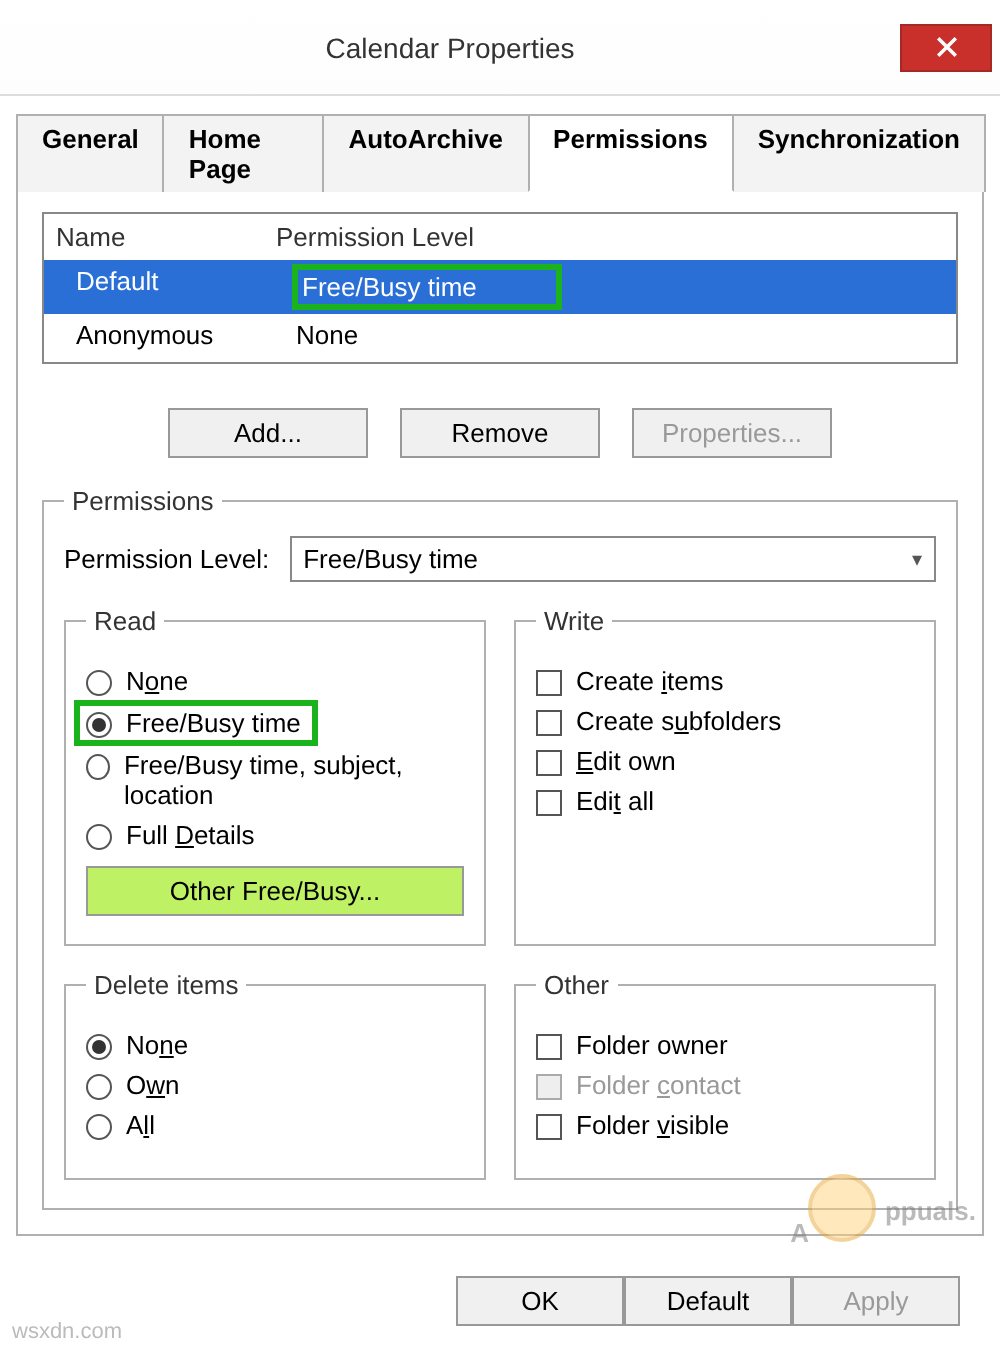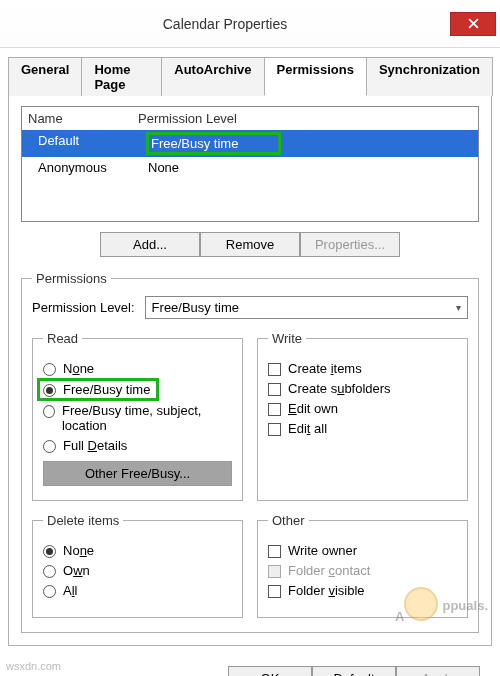--- a/index.html
+++ b/index.html
@@ -4,45 +4,45 @@
 <style>
   * { box-sizing: border-box; font-family: "Segoe UI", Tahoma, sans-serif; font-size: 13px; }
   body { margin: 0; background: #fff; width: 500px; height: 676px; }
   .titlebar { height: 48px; background: linear-gradient(#fff,#fdfdfd); display: flex; align-items: center; border-bottom: 1px solid #dcdcdc; }
   .title { flex: 1; text-align: center; color: #333; font-size: 14px; }
   .win-close { width: 46px; height: 24px; background: #c9302c; color: #fff; display:flex; align-items:center; justify-content:center; margin-right:4px; border:1px solid #a52824;}
   .tabstrip { display:flex; margin: 8px 8px 0 8px; }
   .tab { padding: 4px 12px; border:1px solid #b0b0b0; background:#f3f3f3; margin-right:-1px; border-bottom:none; position:relative; top:1px;font-weight:bold;}
   .tab.active { background:#fff; border-bottom:1px solid #fff; z-index:2;}
   .panel { margin:0 8px 8px 8px; border:1px solid #b0b0b0; padding:10px 12px 12px 12px; background:#fff;}
-  .listbox { border:1px solid #888; height:116px; overflow:hidden; background:#fff;}
+  .listbox { border:1px solid #888; height:76px; overflow:hidden; background:#fff;}
   .list-head { display:flex; padding:4px 6px; color:#333;}
   .col-name { width:110px;}
   .col-level { flex:1;}
   .list-row { display:flex; padding:3px 16px;}
   .list-row.selected { background:#2a6fd6; color:#fff;}
   .hl-green { border:3px solid #1bb31b; display:inline-block; padding:1px 40px 1px 2px; margin:-1px -2px;}
-  .btnrow { display:flex; justify-content:center; gap:0; margin-top:10px;}
+  .btnrow { display:flex; justify-content:center; gap:16px; margin-top:22px;}
   .btn { min-width:100px; padding:4px 12px; background:#f0f0f0; border:1px solid #999; text-align:center;}
   .btn.disabled { color:#999; }
   fieldset { border:1px solid #b0b0b0; margin:14px 0 0 0; padding:10px 10px 14px 10px;}
   legend { padding:0 4px; color:#333;}
   .permrow { display:flex; align-items:center; gap:10px; }
   .combo { flex:1; display:flex; align-items:center; justify-content:space-between; border:1px solid #888; padding:3px 6px; background:#fff;}
   .combo .chev { font-size:10px; color:#555;}
   .two-col { display:flex; gap:14px; margin-top:12px;}
   .two-col fieldset { flex:1; margin:0;}
   .opt { display:flex; align-items:flex-start; gap:7px; margin:5px 0;}
   .radio { width:13px; height:13px; border:1px solid #555; border-radius:50%; background:#fff; display:inline-flex; align-items:center; justify-content:center; margin-top:2px;}
   .radio.checked::after { content:""; width:7px; height:7px; background:#333; border-radius:50%;}
   .chk { width:13px; height:13px; border:1px solid #555; background:#fff; margin-top:2px;}
   .chk.disabled { background:#eee; border-color:#aaa;}
   .opt .u { text-decoration: underline; }
   .hl-box { border:3px solid #1bb31b; padding:1px 6px 1px 3px; margin:-3px -6px -3px -6px; display:inline-flex; align-items:center; gap:7px;}
-  .small-btn { margin-top:8px; padding:4px 10px; border:1px solid #999; background:#a3a3a3; text-align:center;}
+  .small-btn { margin-top:8px; padding:4px 10px; border:1px solid #999; background:#bef264; text-align:center;}
   .dlg-btns { display:flex; justify-content:flex-end; padding:12px 20px 20px 0;}
   .watermark { position:absolute; right:12px; bottom:52px; font-weight:bold; color:#777; opacity:.5; font-size:24px; pointer-events:none; display:flex; align-items:center; gap:4px;}
   .avatar { width:34px; height:34px; background:#ffd27a; border-radius:50%; border:2px solid #e8a93c; display:inline-block;}
   .credit { position:absolute; left:6px; bottom:4px; font-size:11px; color:#bbb;}
 </style>
 </head>
 <body>
 
 <div class="titlebar">
   <div class="title">Calendar Properties</div>
@@ -154,21 +154,21 @@
         <div class="opt">
           <span class="radio"></span>
           <span>A<span class="u">l</span>l</span>
         </div>
       </fieldset>
 
       <fieldset>
         <legend>Other</legend>
         <div class="opt">
           <span class="chk"></span>
-          <span>Write owner</span>
+          <span>Folder owner</span>
         </div>
         <div class="opt">
           <span class="chk disabled"></span>
           <span style="color:#999">Folder <span class="u">c</span>ontact</span>
         </div>
         <div class="opt">
           <span class="chk"></span>
           <span>Folder <span class="u">v</span>isible</span>
         </div>
       </fieldset>

